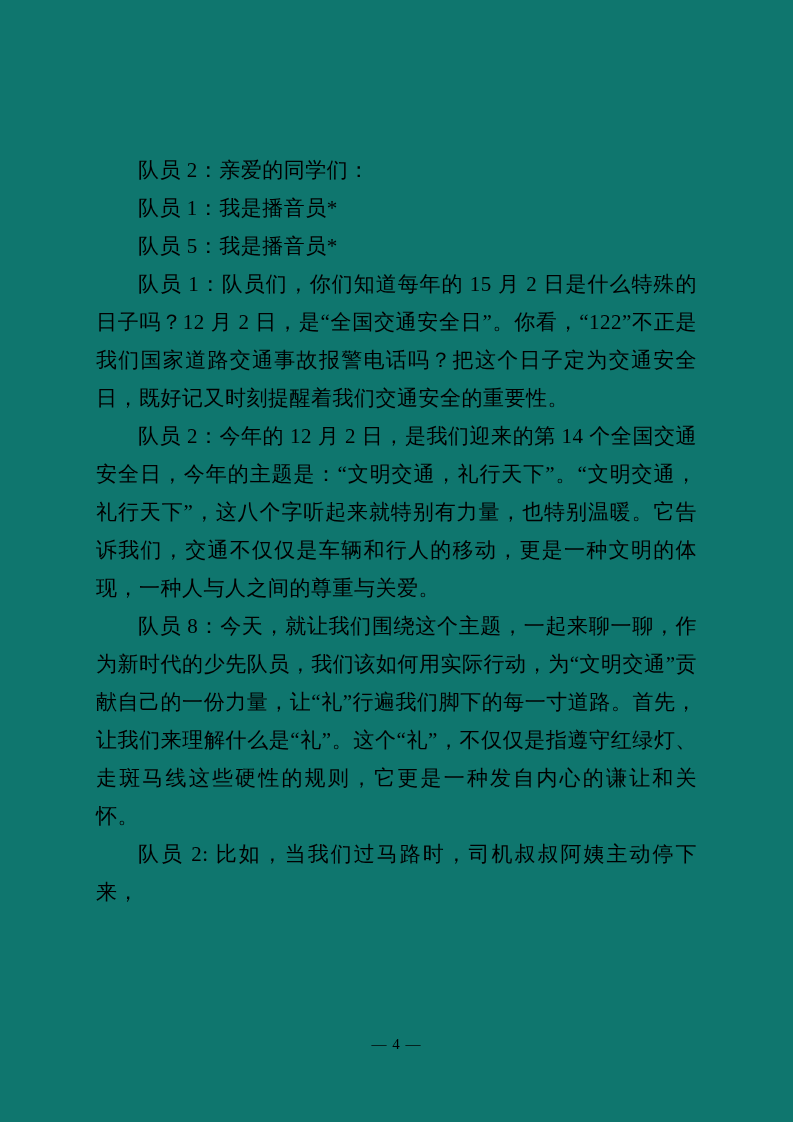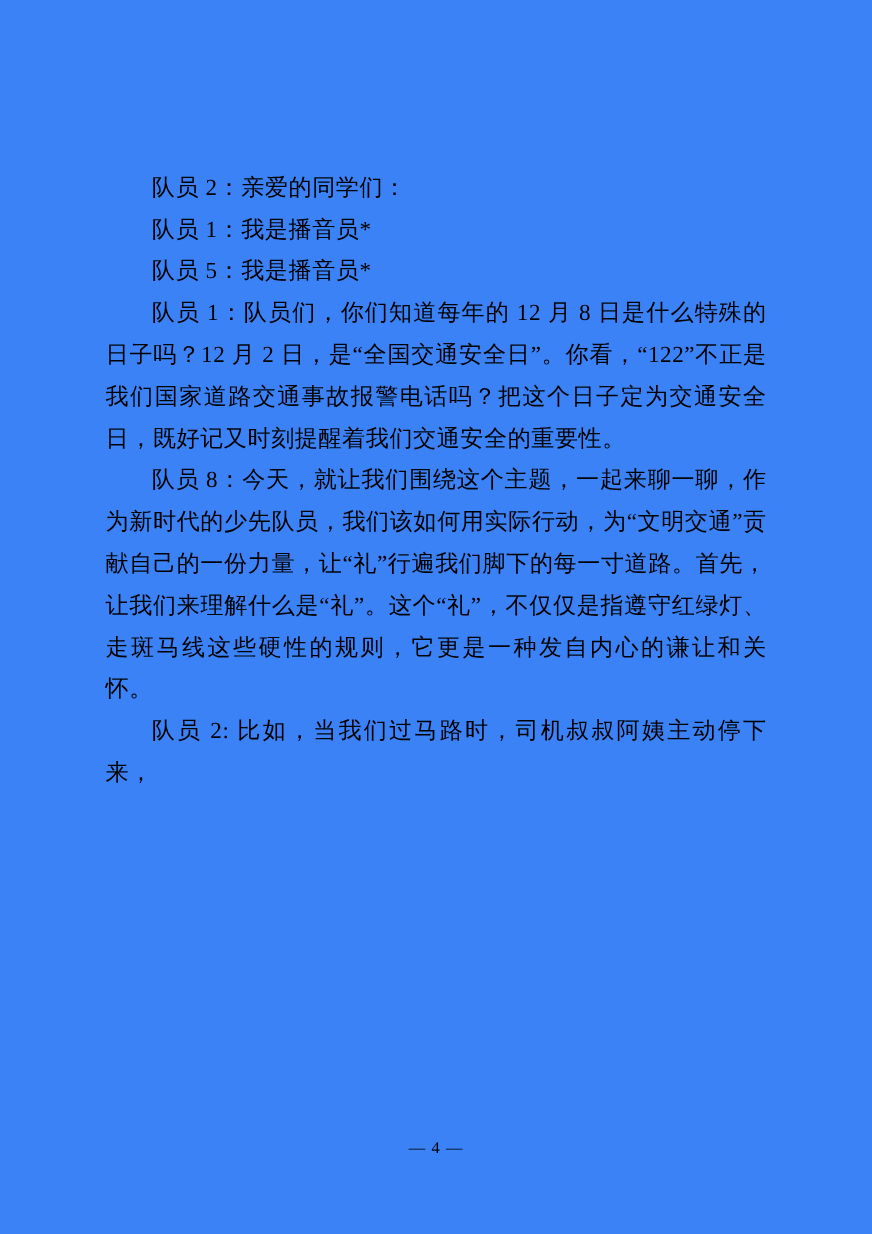--- a/index.html
+++ b/index.html
@@ -11,21 +11,21 @@
     width: 793px;
     height: 1122px;
     position: relative;
     font-family: "Liberation Serif", "DejaVu Serif", serif;
     color: #000000;
     overflow: hidden;
   }
   .page {
     position: absolute;
     inset: 0;
-    background: #3b82f6;
+    background: #0f766e;
   }
   .doc-content {
     position: absolute;
     top: 151px;
     left: 96px;
     width: 601px;
   }
   .doc-content p {
     margin: 0;
     font-size: 21px;
@@ -47,18 +47,19 @@
   }
 </style>
 </head>
 <body>
 
 <div class="page">
   <div class="doc-content">
     <p>队员 2：亲爱的同学们：</p>
     <p>队员 1：我是播音员*</p>
     <p>队员 5：我是播音员*</p>
-    <p>队员 1：队员们，你们知道每年的 12 月 8 日是什么特殊的日子吗？12 月 2 日，是“全国交通安全日”。你看，“122”不正是我们国家道路交通事故报警电话吗？把这个日子定为交通安全日，既好记又时刻提醒着我们交通安全的重要性。</p>
+    <p>队员 1：队员们，你们知道每年的 15 月 2 日是什么特殊的日子吗？12 月 2 日，是“全国交通安全日”。你看，“122”不正是我们国家道路交通事故报警电话吗？把这个日子定为交通安全日，既好记又时刻提醒着我们交通安全的重要性。</p>
+    <p>队员 2：今年的 12 月 2 日，是我们迎来的第 14 个全国交通安全日，今年的主题是：“文明交通，礼行天下”。“文明交通，礼行天下”，这八个字听起来就特别有力量，也特别温暖。它告诉我们，交通不仅仅是车辆和行人的移动，更是一种文明的体现，一种人与人之间的尊重与关爱。</p>
     <p>队员 8：今天，就让我们围绕这个主题，一起来聊一聊，作为新时代的少先队员，我们该如何用实际行动，为“文明交通”贡献自己的一份力量，让“礼”行遍我们脚下的每一寸道路。首先，让我们来理解什么是“礼”。这个“礼”，不仅仅是指遵守红绿灯、走斑马线这些硬性的规则，它更是一种发自内心的谦让和关怀。</p>
     <p>队员 2: 比如，当我们过马路时，司机叔叔阿姨主动停下来，</p>
   </div>
   <div class="doc-footer">— 4 —</div>
 </div>
 
 </body></html>

